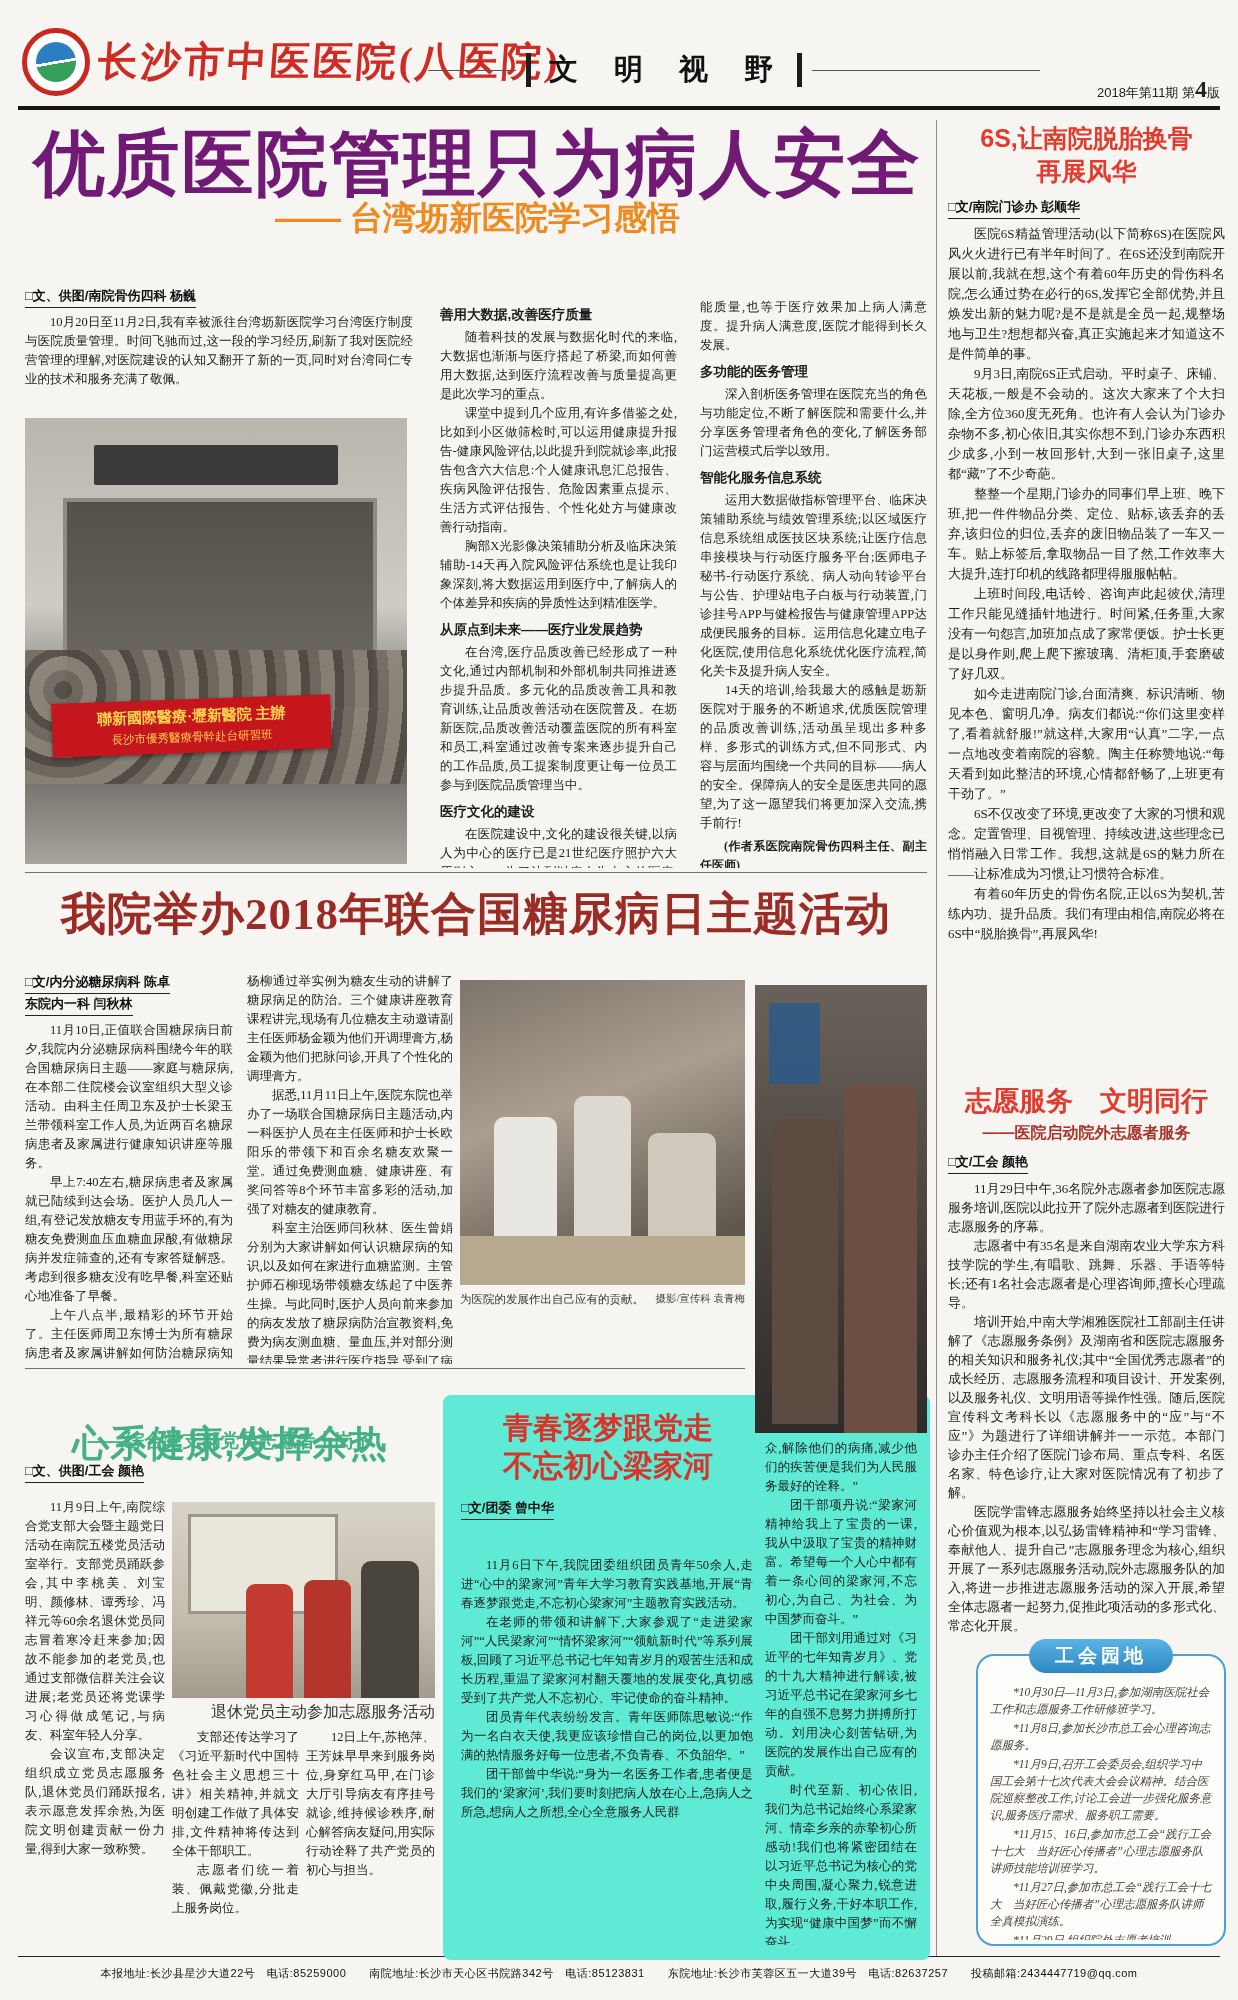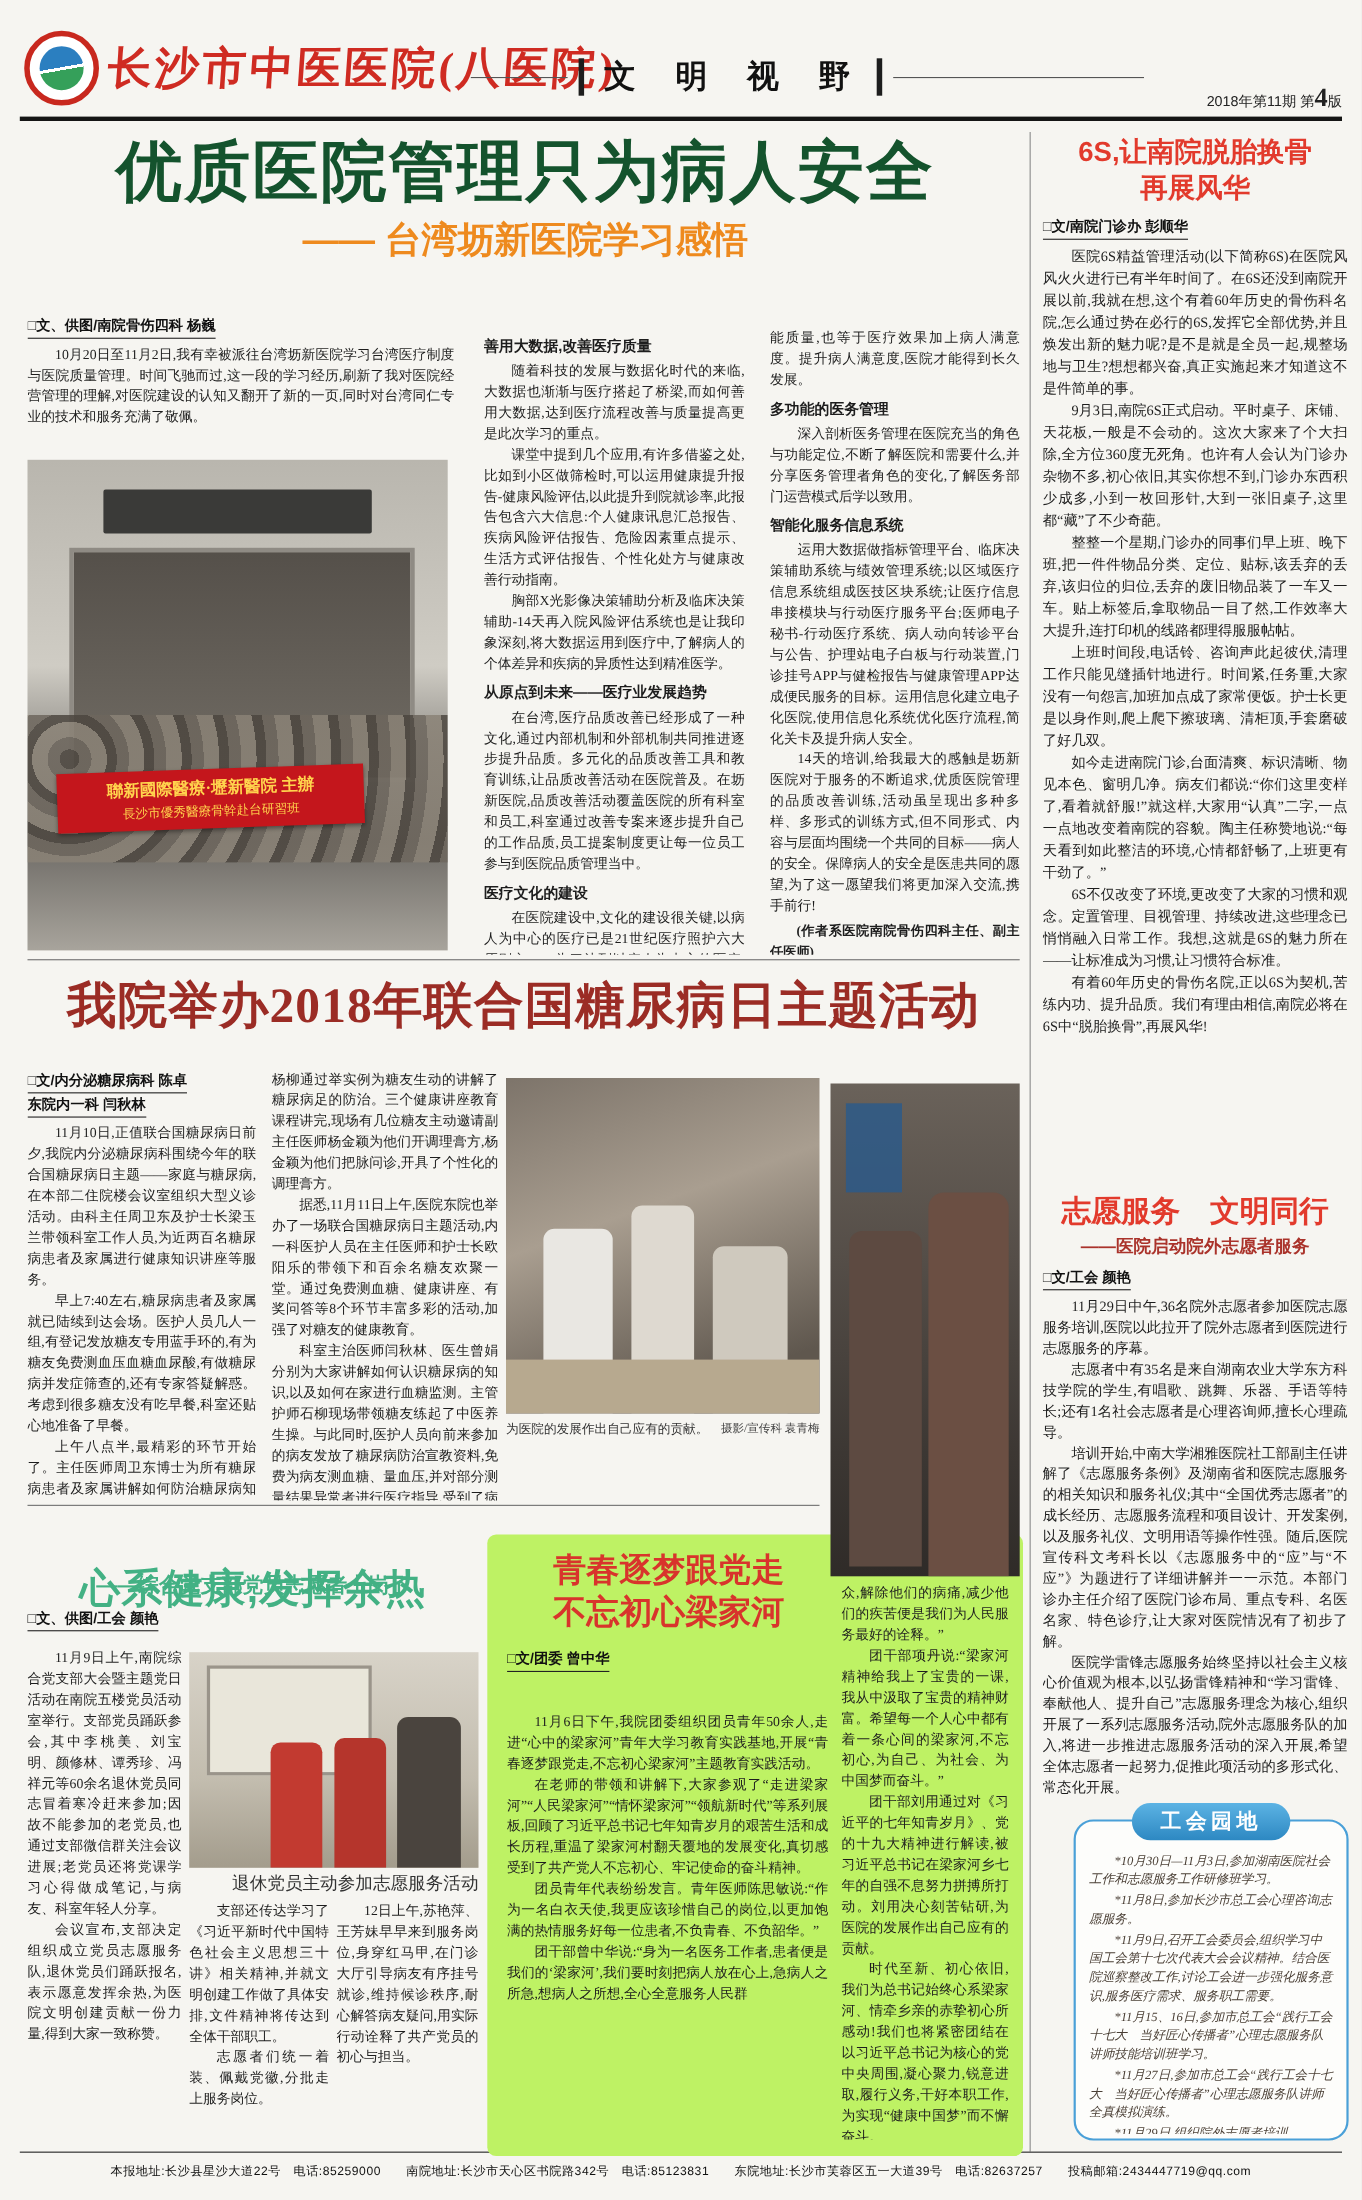--- a/index.html
+++ b/index.html
@@ -19,22 +19,22 @@
   #mast-title{font-family:"Liberation Sans",sans-serif;font-weight:bold;font-size:29px;
         letter-spacing:14px;color:#111;white-space:nowrap;padding-left:8px;}
   #mast-issue{left:1000px;top:76px;width:220px;text-align:right;font-size:13px;color:#222;
         font-family:"Liberation Sans",sans-serif;}
   #mast-issue .big4{font-family:"Liberation Serif",serif;font-size:24px;font-weight:bold;}
   #top-rule{left:18px;top:106px;width:1202px;height:4px;background:#151515;}
   #v-divider{left:936px;top:120px;width:1px;height:1836px;background:#8b8b8b;}
   .h-rule{height:1px;background:#6f6f6f;}
   
   #a1-title{left:25px;top:116px;width:905px;text-align:center;
-        font-family:"Liberation Sans",sans-serif;font-weight:800;font-size:60px;
-        color:#14532d;letter-spacing:2px;white-space:nowrap;}
+        font-family:"Liberation Sans",sans-serif;font-weight:800;font-size:72px;
+        color:#701a75;letter-spacing:2px;white-space:nowrap;}
   #a1-subtitle{left:25px;top:196px;width:905px;text-align:center;
         font-family:"Liberation Sans",sans-serif;font-weight:bold;font-size:33px;color:#ee8a1e;}
   .byline{font-family:"Liberation Sans",sans-serif;font-weight:bold;font-size:13px;color:#111;
         border-bottom:1px solid #222;display:inline-block;padding-bottom:2px;margin-bottom:5px;}
   .col{overflow:hidden;font-size:12.5px;line-height:19px;text-align:justify;}
   .para{margin:0;text-indent:2em;}
   .para.cont{text-indent:0;}
   .subhead{font-family:"Liberation Sans",sans-serif;font-weight:bold;font-size:13.5px;
         margin:7px 0 4px;text-indent:0;}
   #a1-colA{left:25px;top:286px;width:388px;}
@@ -86,21 +86,21 @@
   #a3-photo{left:172px;top:1502px;width:263px;height:196px;
         background:linear-gradient(#d8d3c8,#c2bcae 60%,#a39c8c);}
   #a3-photo .win{position:absolute;left:6%;top:6%;width:55%;height:48%;background:#e9e6da;border:3px solid #9a948a;}
   #a3-photo .vest1{position:absolute;left:28%;top:42%;width:18%;height:58%;background:#c23a30;border-radius:9px 9px 0 0;}
   #a3-photo .vest2{position:absolute;left:50%;top:40%;width:18%;height:60%;background:#b5352c;border-radius:9px 9px 0 0;}
   #a3-photo .man{position:absolute;left:72%;top:30%;width:22%;height:70%;background:#4a443e;border-radius:10px 10px 0 0;}
   #a3-caption{left:172px;top:1702px;width:263px;text-align:right;font-size:16px;color:#333;}
   #a3-col2{left:172px;top:1728px;width:127px;height:228px;}
   #a3-col3{left:306px;top:1728px;width:129px;height:228px;}
   
-  #a4-panel{left:443px;top:1395px;width:487px;height:565px;background:#bef264;border-radius:8px;z-index:1;}
+  #a4-panel{left:443px;top:1395px;width:487px;height:565px;background:#5eead4;border-radius:8px;z-index:1;}
   #a4-title{position:absolute;left:10px;top:14px;width:310px;text-align:center;
         font-family:"Liberation Sans",sans-serif;font-weight:800;font-size:30px;color:#d8342c;line-height:1.25;}
   #a4-byline{position:absolute;left:18px;top:104px;}
   #a4-col1{position:absolute;left:18px;top:134px;width:292px;height:414px;margin-top:27px;}
   #a4-col2{position:absolute;left:322px;top:44px;width:152px;height:506px;}
   
   #a6s{left:948px;top:122px;width:277px;height:956px;overflow:hidden;}
   #a6s-title{text-align:center;font-family:"Liberation Sans",sans-serif;font-weight:800;
         font-size:25px;color:#e23a2c;line-height:1.3;margin-bottom:10px;}
   

